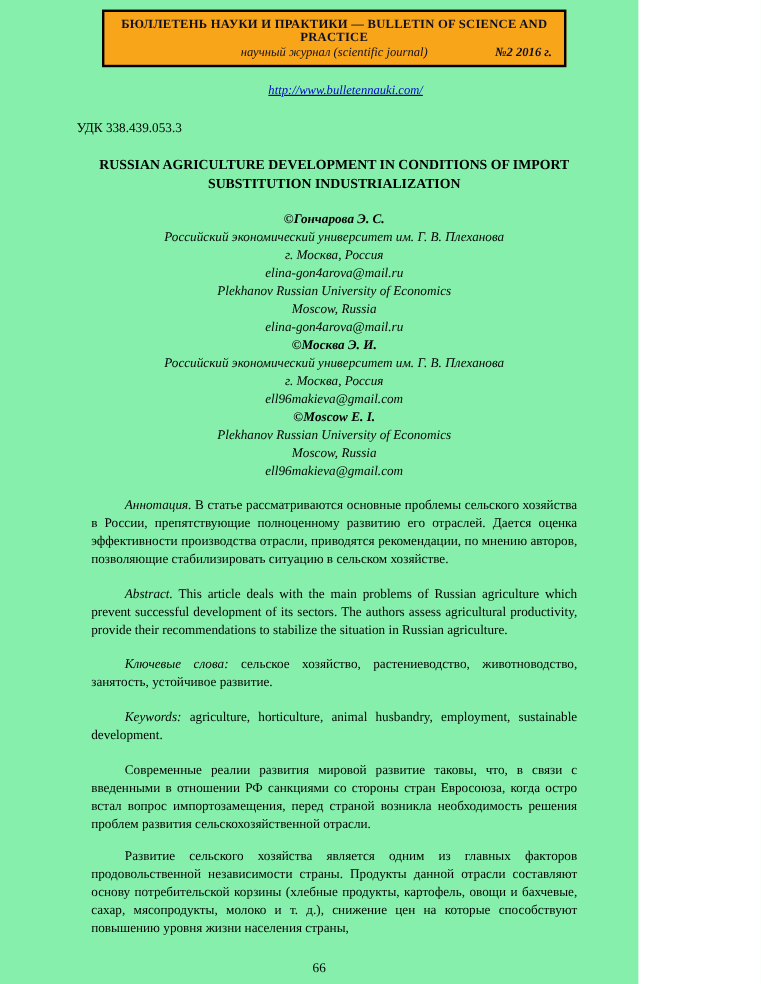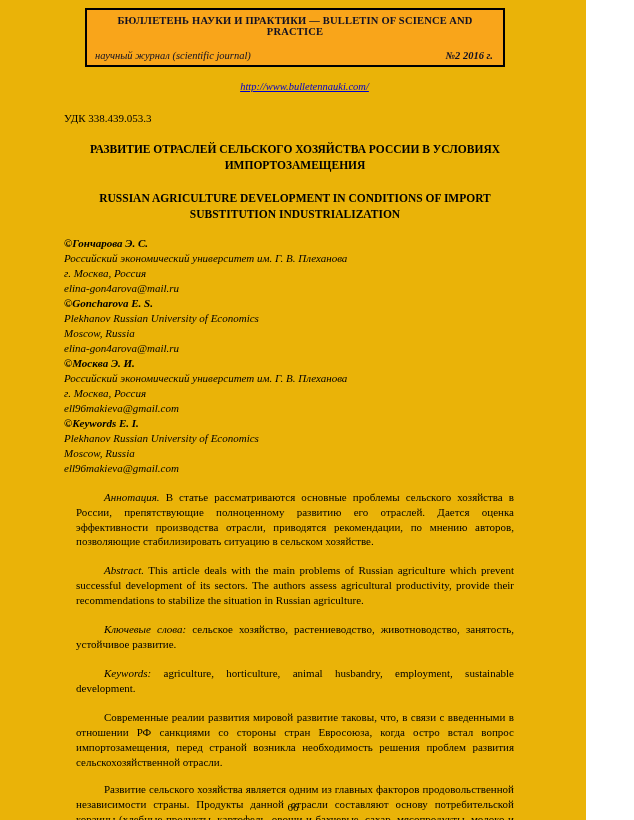--- a/index.html
+++ b/index.html
@@ -1,45 +1,46 @@
 <!DOCTYPE html>
 <html style="--masthead-bg: #F9A51A; --link-blue: #0000CC;"><head>
 <meta charset="utf-8">
 <style>
   html, body { margin: 0; padding: 0; background: #ffffff; }
   .page {
     position: relative;
-    width: 586px;
+    width: 532px;
     height: 820px;
     box-sizing: border-box;
-    background: #eab308;
-    padding: 8px 60px 10px 64px;
+    background: #86efac;
+    padding: 8px 39px 10px 64px;
     font-family: "Liberation Serif", serif;
     font-size: 11px;
     color: #000000;
     overflow: hidden;
   }
   .masthead {
     margin: 0 21px;
     border: 2px solid #000;
     background: var(--masthead-bg, #F9A51A);
     padding: 5px 8px 4px 8px;
   }
   .masthead-title {
     text-align: center;
     font-weight: bold;
     font-size: 10.5px;
     color: #101024;
     letter-spacing: 0.2px;
   }
   .masthead-subrow {
     position: relative;
+    text-align: center;
     font-style: italic;
     font-size: 10.5px;
-    margin-top: 13px;
+    margin-top: 2px;
     color: #101024;
   }
   .masthead-issue {
     position: absolute;
     right: 2px;
     top: 0;
     font-weight: bold;
   }
   .site-link-row { text-align: center; margin-top: 13px; }
   .site-link {
@@ -53,21 +54,21 @@
   .udc { margin-top: 20px; text-align: left; }
   .title-ru, .title-en {
     font-size: 11.5px;
     font-weight: bold;
     text-align: center;
     margin: 17px 0 0 0;
     line-height: 1.4;
   }
   .authors {
     margin-top: 14px;
-    text-align: left;
+    text-align: center;
     font-style: italic;
     line-height: 1.36;
   }
   .author-name { font-weight: bold; }
   .para {
     margin: 12px;
     text-align: justify;
     text-indent: 28px;
     line-height: 1.36;
   }
@@ -92,44 +93,42 @@
       <span class="masthead-issue">№2 2016 г.</span>
     </div>
   </div>
 
   <div class="site-link-row">
     <a class="site-link">http://www.bulletennauki.com/</a>
   </div>
 
   <div class="udc">УДК 338.439.053.3</div>
 
-  <h1 class="title-ru">РАЗВИТИЕ ОТРАСЛЕЙ СЕЛЬСКОГО ХОЗЯЙСТВА РОССИИ В УСЛОВИЯХ ИМПОРТОЗАМЕЩЕНИЯ</h1>
   <h2 class="title-en">RUSSIAN AGRICULTURE DEVELOPMENT IN CONDITIONS OF IMPORT SUBSTITUTION INDUSTRIALIZATION</h2>
 
   <div class="authors">
     <div class="author">
       <div class="author-name">©Гончарова Э. С.</div>
       <div>Российский экономический университет им. Г. В. Плеханова</div>
       <div>г. Москва, Россия</div>
       <div class="author-email">elina-gon4arova@mail.ru</div>
     </div>
     <div class="author">
-      <div class="author-name">©Goncharova E. S.</div>
       <div>Plekhanov Russian University of Economics</div>
       <div>Moscow, Russia</div>
       <div class="author-email">elina-gon4arova@mail.ru</div>
     </div>
     <div class="author">
       <div class="author-name">©Москва Э. И.</div>
       <div>Российский экономический университет им. Г. В. Плеханова</div>
       <div>г. Москва, Россия</div>
       <div class="author-email">ell96makieva@gmail.com</div>
     </div>
     <div class="author">
-      <div class="author-name">©Keywords E. I.</div>
+      <div class="author-name">©Moscow E. I.</div>
       <div>Plekhanov Russian University of Economics</div>
       <div>Moscow, Russia</div>
       <div class="author-email">ell96makieva@gmail.com</div>
     </div>
   </div>
 
   <p class="para section-gap"><i>Аннотация.</i> <span>В статье рассматриваются основные проблемы сельского хозяйства в России, препятствующие полноценному развитию его отраслей. Дается оценка эффективности производства отрасли, приводятся рекомендации, по мнению авторов, позволяющие стабилизировать ситуацию в сельском хозяйстве.</span></p>
 
   <p class="para section-gap"><i>Abstract.</i> <span>This article deals with the main problems of Russian agriculture which prevent successful development of its sectors. The authors assess agricultural productivity, provide their recommendations to stabilize the situation in Russian agriculture.</span></p>
 

